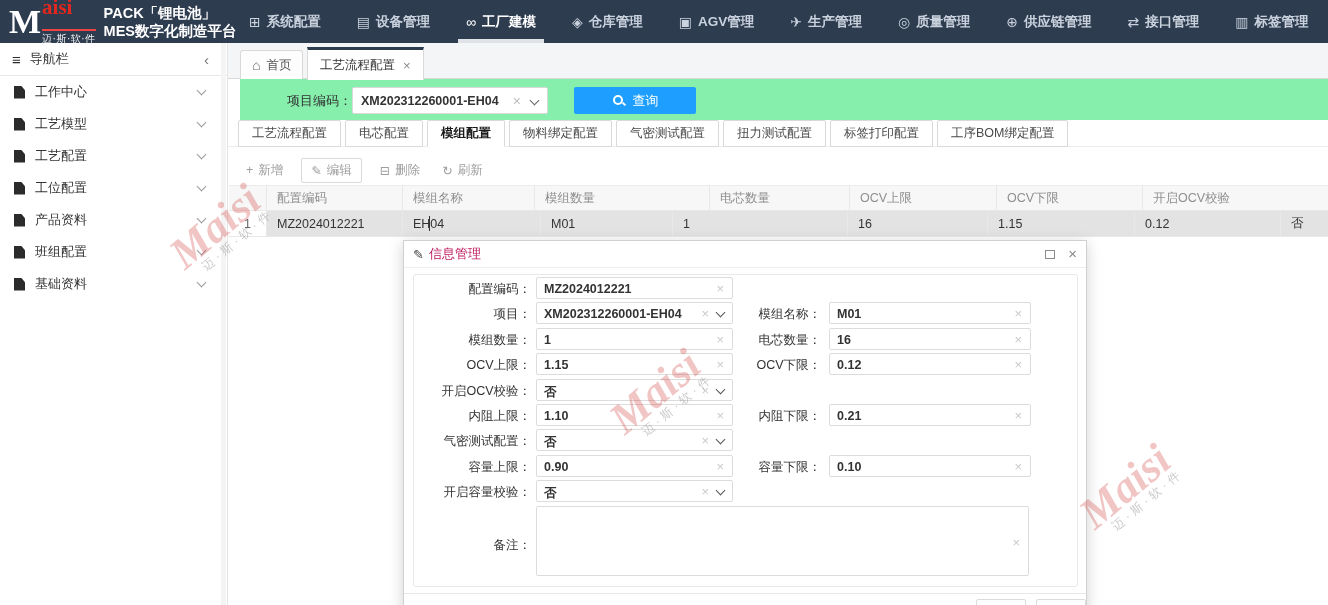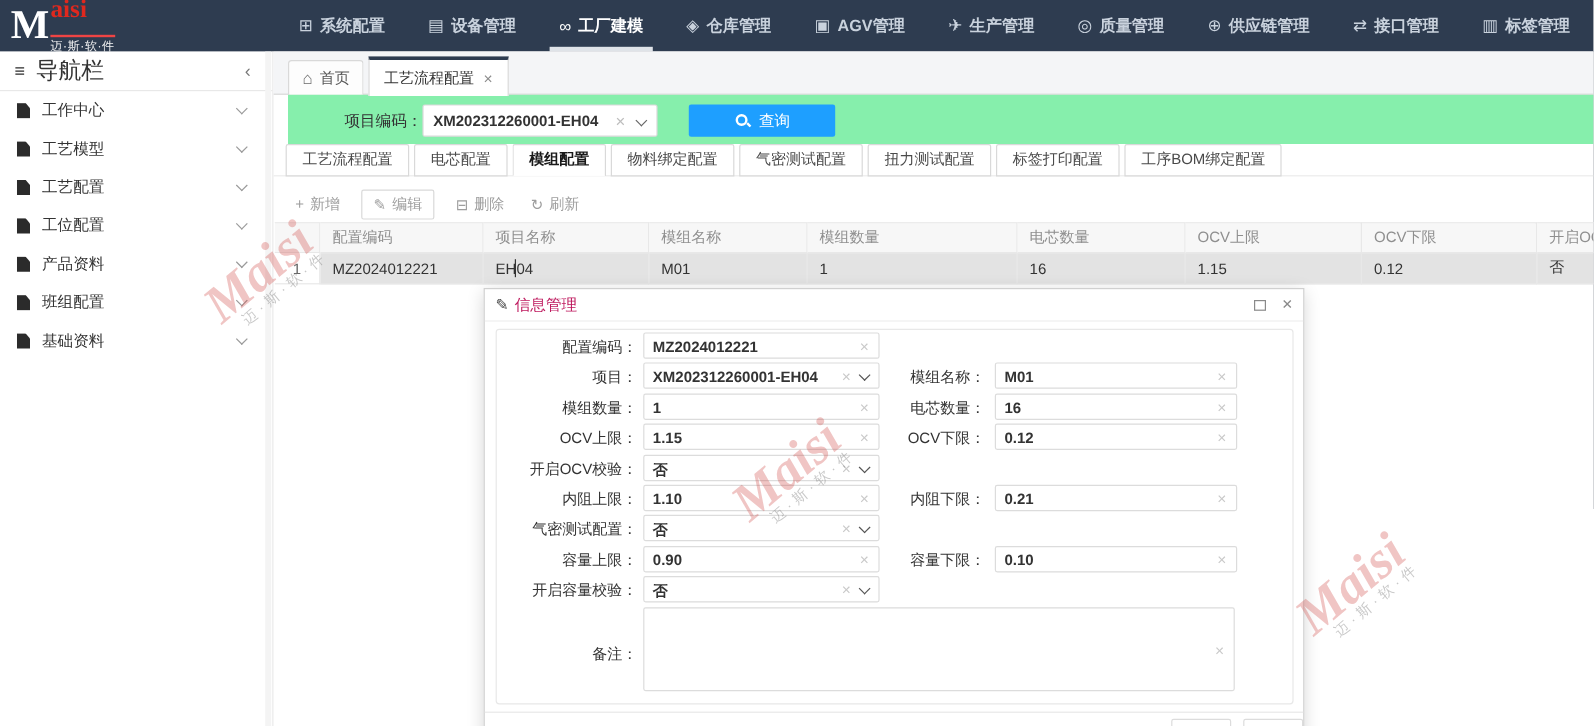--- a/index.html
+++ b/index.html
@@ -18,21 +18,21 @@
   .mi{position:relative;display:flex;align-items:center;padding:0 12px;margin-right:12px;color:#c9d2dd;font-size:13.5px;font-weight:700;cursor:pointer;white-space:nowrap;}
   .mi .mi-icon{font-size:14px;margin-right:6px;font-weight:400;}
   .mi.active{color:#fff;}
   .mi.active::after{content:"";position:absolute;left:4px;right:4px;bottom:0;height:4px;background:#dfe3e8;}
 
   
   #sidebar{position:absolute;left:0;top:43px;width:228px;height:562px;background:#fff;border-right:1px solid #e4e4e4;}
   #sb-scroll{position:absolute;right:1px;top:0;width:5px;height:562px;background:#f4f4f4;}
   .sb-head{height:33px;display:flex;align-items:center;padding:0 12px;border-bottom:1px solid #e8e8e8;color:#333;}
   .hamburger{font-size:15px;color:#2b2b2b;margin-right:9px;}
-  .sb-title{font-size:19px;color:#333;flex:1;}
+  .sb-title{font-size:13px;color:#333;flex:1;}
   .sb-collapse{font-size:15px;color:#777;margin-right:6px;cursor:pointer;}
   .s-item{height:32px;display:flex;align-items:center;padding:0 14px;cursor:pointer;}
   .s-item:first-of-type{margin-top:2px;}
   .doc{width:11px;height:13px;background:#2b2b2b;clip-path:polygon(0 0,64% 0,100% 36%,100% 100%,0 100%);margin-right:10px;flex:0 0 auto;}
   .s-label{font-size:13px;color:#333;flex:1;}
   .chev-i{width:7px;height:7px;border-right:1.5px solid #9a9a9a;border-bottom:1.5px solid #9a9a9a;transform:rotate(45deg);display:inline-block;margin-right:8px;margin-top:-4px;}
 
   
   #main{position:absolute;left:228px;top:43px;width:1100px;height:562px;background:#fff;}
   #tabbar{position:absolute;left:0;top:0;width:1100px;height:36px;background:#f4f5f7;border-bottom:1px solid #d9d9d9;}
@@ -103,20 +103,24 @@
 
 <div id="stage">
 
   <div id="header">
     <div class="logo-wrap">
       <span class="logo-m">M</span>
       <div class="logo-col">
         <span class="logo-aisi">aisi</span>
         <span class="logo-sub">迈·斯·软·件</span>
       </div>
+      <div class="prod">
+        <span>PACK「锂电池」</span>
+        <span>MES数字化制造平台</span>
+      </div>
     </div>
     <div id="hmenu">
       <div class="mi">
           <span class="mi-icon">⊞</span>
           <span>系统配置</span>
         </div>
       <div class="mi">
           <span class="mi-icon">▤</span>
           <span>设备管理</span>
         </div>
@@ -269,21 +273,20 @@
       <div class="tbtn">
           <span class="t-ic">↻</span>
           <span>刷新</span>
         </div>
     </div>
 
     <div id="grid">
       <div class="g-row g-head">
         <div class="gc idx" style="width:38px"></div>
         <div class="gc" style="width:136px">配置编码</div>
-        <div class="gc" style="width:138px">项目名称</div>
         <div class="gc" style="width:132px">模组名称</div>
         <div class="gc" style="width:175px">模组数量</div>
         <div class="gc" style="width:140px">电芯数量</div>
         <div class="gc" style="width:147px">OCV上限</div>
         <div class="gc" style="width:146px">OCV下限</div>
         <div class="gc" style="width:200px">开启OCV校验</div>
       </div>
       <div class="g-row g-body">
         <div class="gc idx" style="width:38px">1</div>
         <div class="gc" style="width:136px">MZ2024012221</div>

